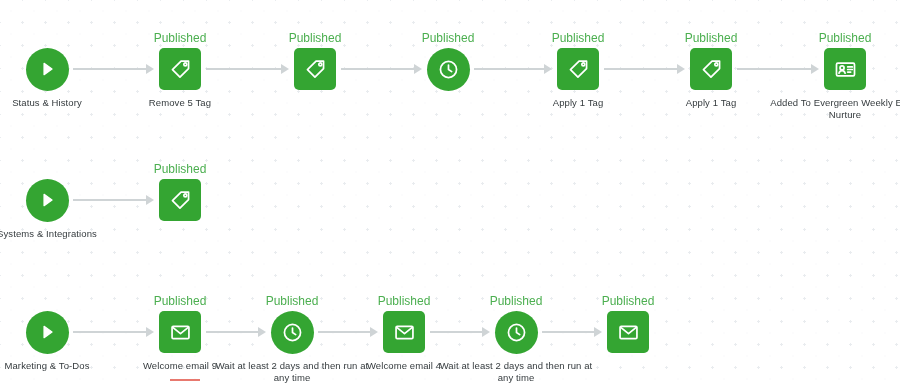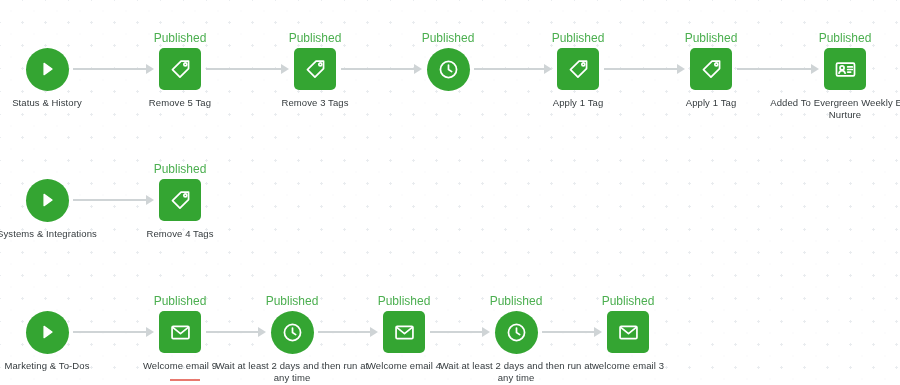--- a/index.html
+++ b/index.html
@@ -148,21 +148,20 @@
     <div class="node" style="left: 315px; top: 32px;">
       <div class="status">Published</div>
       <div class="shape-wrap">
         <div class="shape square">
           <svg viewBox="0 0 24 24" width="23" height="23" fill="none" stroke="#ffffff" stroke-width="1.8" stroke-linecap="round" stroke-linejoin="round">
             <path d="M12.6 3.2 H20.4 V11 L11.4 20 L3.6 12.2 Z"></path>
             <circle cx="17" cy="6.7" r="1.5"></circle>
           </svg>
         </div>
       </div>
-      <div class="label">Remove 3 Tags</div>
     </div>
     <div class="node" style="left: 448px; top: 32px;">
       <div class="status">Published</div>
       <div class="shape-wrap">
         <div class="shape circle">
           <svg viewBox="0 0 24 24" width="23" height="23" fill="none" stroke="#ffffff" stroke-width="1.8" stroke-linecap="round" stroke-linejoin="round">
             <circle cx="12" cy="12" r="8.4"></circle>
             <path d="M12 7.3 V12 L15.3 14.2"></path>
           </svg>
         </div>
@@ -226,21 +225,20 @@
     <div class="node" style="left: 180px; top: 163px;">
       <div class="status">Published</div>
       <div class="shape-wrap">
         <div class="shape square">
           <svg viewBox="0 0 24 24" width="23" height="23" fill="none" stroke="#ffffff" stroke-width="1.8" stroke-linecap="round" stroke-linejoin="round">
             <path d="M12.6 3.2 H20.4 V11 L11.4 20 L3.6 12.2 Z"></path>
             <circle cx="17" cy="6.7" r="1.5"></circle>
           </svg>
         </div>
       </div>
-      <div class="label">Remove 4 Tags</div>
     </div>
     <div class="connector" style="left: 73px; width: 81px; top: 327px;">
       <div class="line"></div>
       <div class="head"></div>
     </div>
     <div class="connector" style="left: 206px; width: 60px; top: 327px;">
       <div class="line"></div>
       <div class="head"></div>
     </div>
     <div class="connector" style="left: 318px; width: 60px; top: 327px;">
@@ -317,16 +315,15 @@
     <div class="node" style="left: 628px; top: 295px;">
       <div class="status">Published</div>
       <div class="shape-wrap">
         <div class="shape square">
           <svg viewBox="0 0 24 24" width="23" height="23" fill="none" stroke="#ffffff" stroke-width="1.8" stroke-linecap="round" stroke-linejoin="round">
             <rect x="3.2" y="5.6" width="17.6" height="12.8" rx="1.2"></rect>
             <path d="M3.9 6.6 L12 13.2 L20.1 6.6"></path>
           </svg>
         </div>
       </div>
-      <div class="label">welcome email 3</div>
     </div>
     <div style="position: absolute; left: 170px; top: 379px; width: 30px; height: 2px; background: rgb(232, 121, 111);"></div>
   </div>
 
 </body></html>

